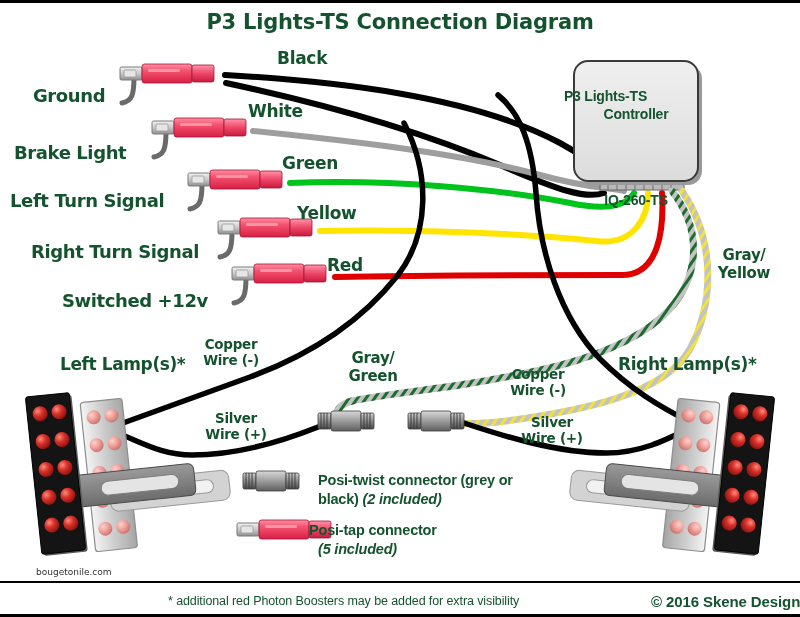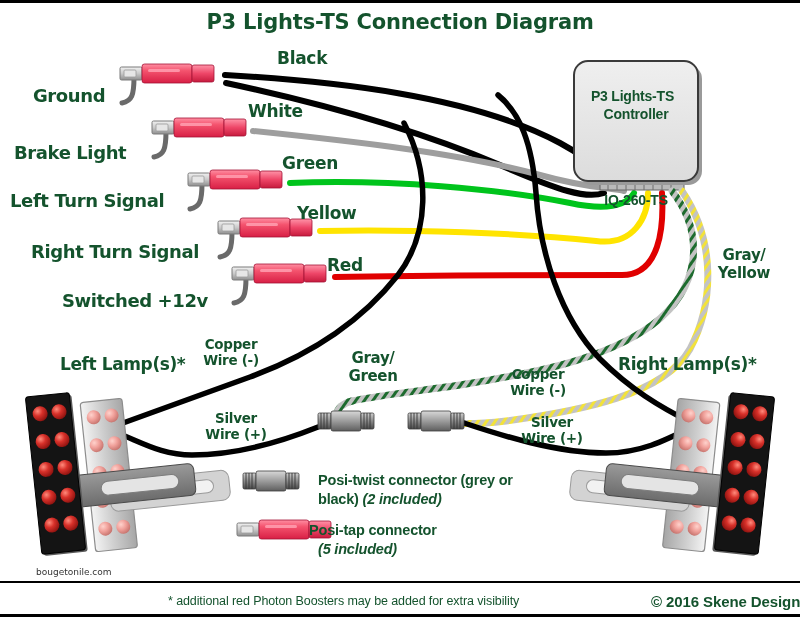--- a/index.html
+++ b/index.html
@@ -410,21 +410,21 @@
       <rect x="0" y="6" width="22" height="13" rx="1.5" fill="url(#spade)" stroke="#7b7b7b" stroke-width="1"></rect>
       <rect x="4" y="9" width="12" height="7" rx="1" fill="#e6e6e6" stroke="#9a9a9a" stroke-width="0.8"></rect>
       <rect x="22" y="3" width="50" height="19" rx="2.5" fill="url(#tapBody)" stroke="#a31235" stroke-width="0.8"></rect>
       <rect x="28" y="8" width="32" height="3" rx="1.5" fill="#ff9fb0" opacity="0.85"></rect>
       <rect x="72" y="4" width="22" height="17" rx="2" fill="url(#tapCap)" stroke="#a31235" stroke-width="0.8"></rect>
     </g>
   </svg>
 
   <div class="lbl title" style="left:0; width:800px; text-align:center; top:8px;">P3 Lights-TS Connection Diagram</div>
 
-  <div class="lbl ctrl-text" style="left:579px; width:107px; top:86px;">P3 Lights-TS</div>
+  <div class="lbl ctrl-text" style="left:552px; width:107px; top:86px;">P3 Lights-TS</div>
   <div class="lbl ctrl-text" style="left:574px; width:124px; top:104px;">Controller</div>
   <div class="lbl ctrl-text" style="left:574px; width:124px; top:142px;margin-top:48px;">IQ-260-TS</div>
 
   <div class="lbl pin-label" style="left:33px; top:84px;">Ground</div>
   <div class="lbl pin-label" style="left:14px; top:141px;">Brake Light</div>
   <div class="lbl pin-label" style="left:10px; top:189px;">Left Turn Signal</div>
   <div class="lbl pin-label" style="left:31px; top:240px;">Right Turn Signal</div>
   <div class="lbl pin-label" style="left:62px; top:289px;">Switched +12v</div>
 
   <div class="lbl wire-label" style="left:277px; top:47px;">Black</div>

